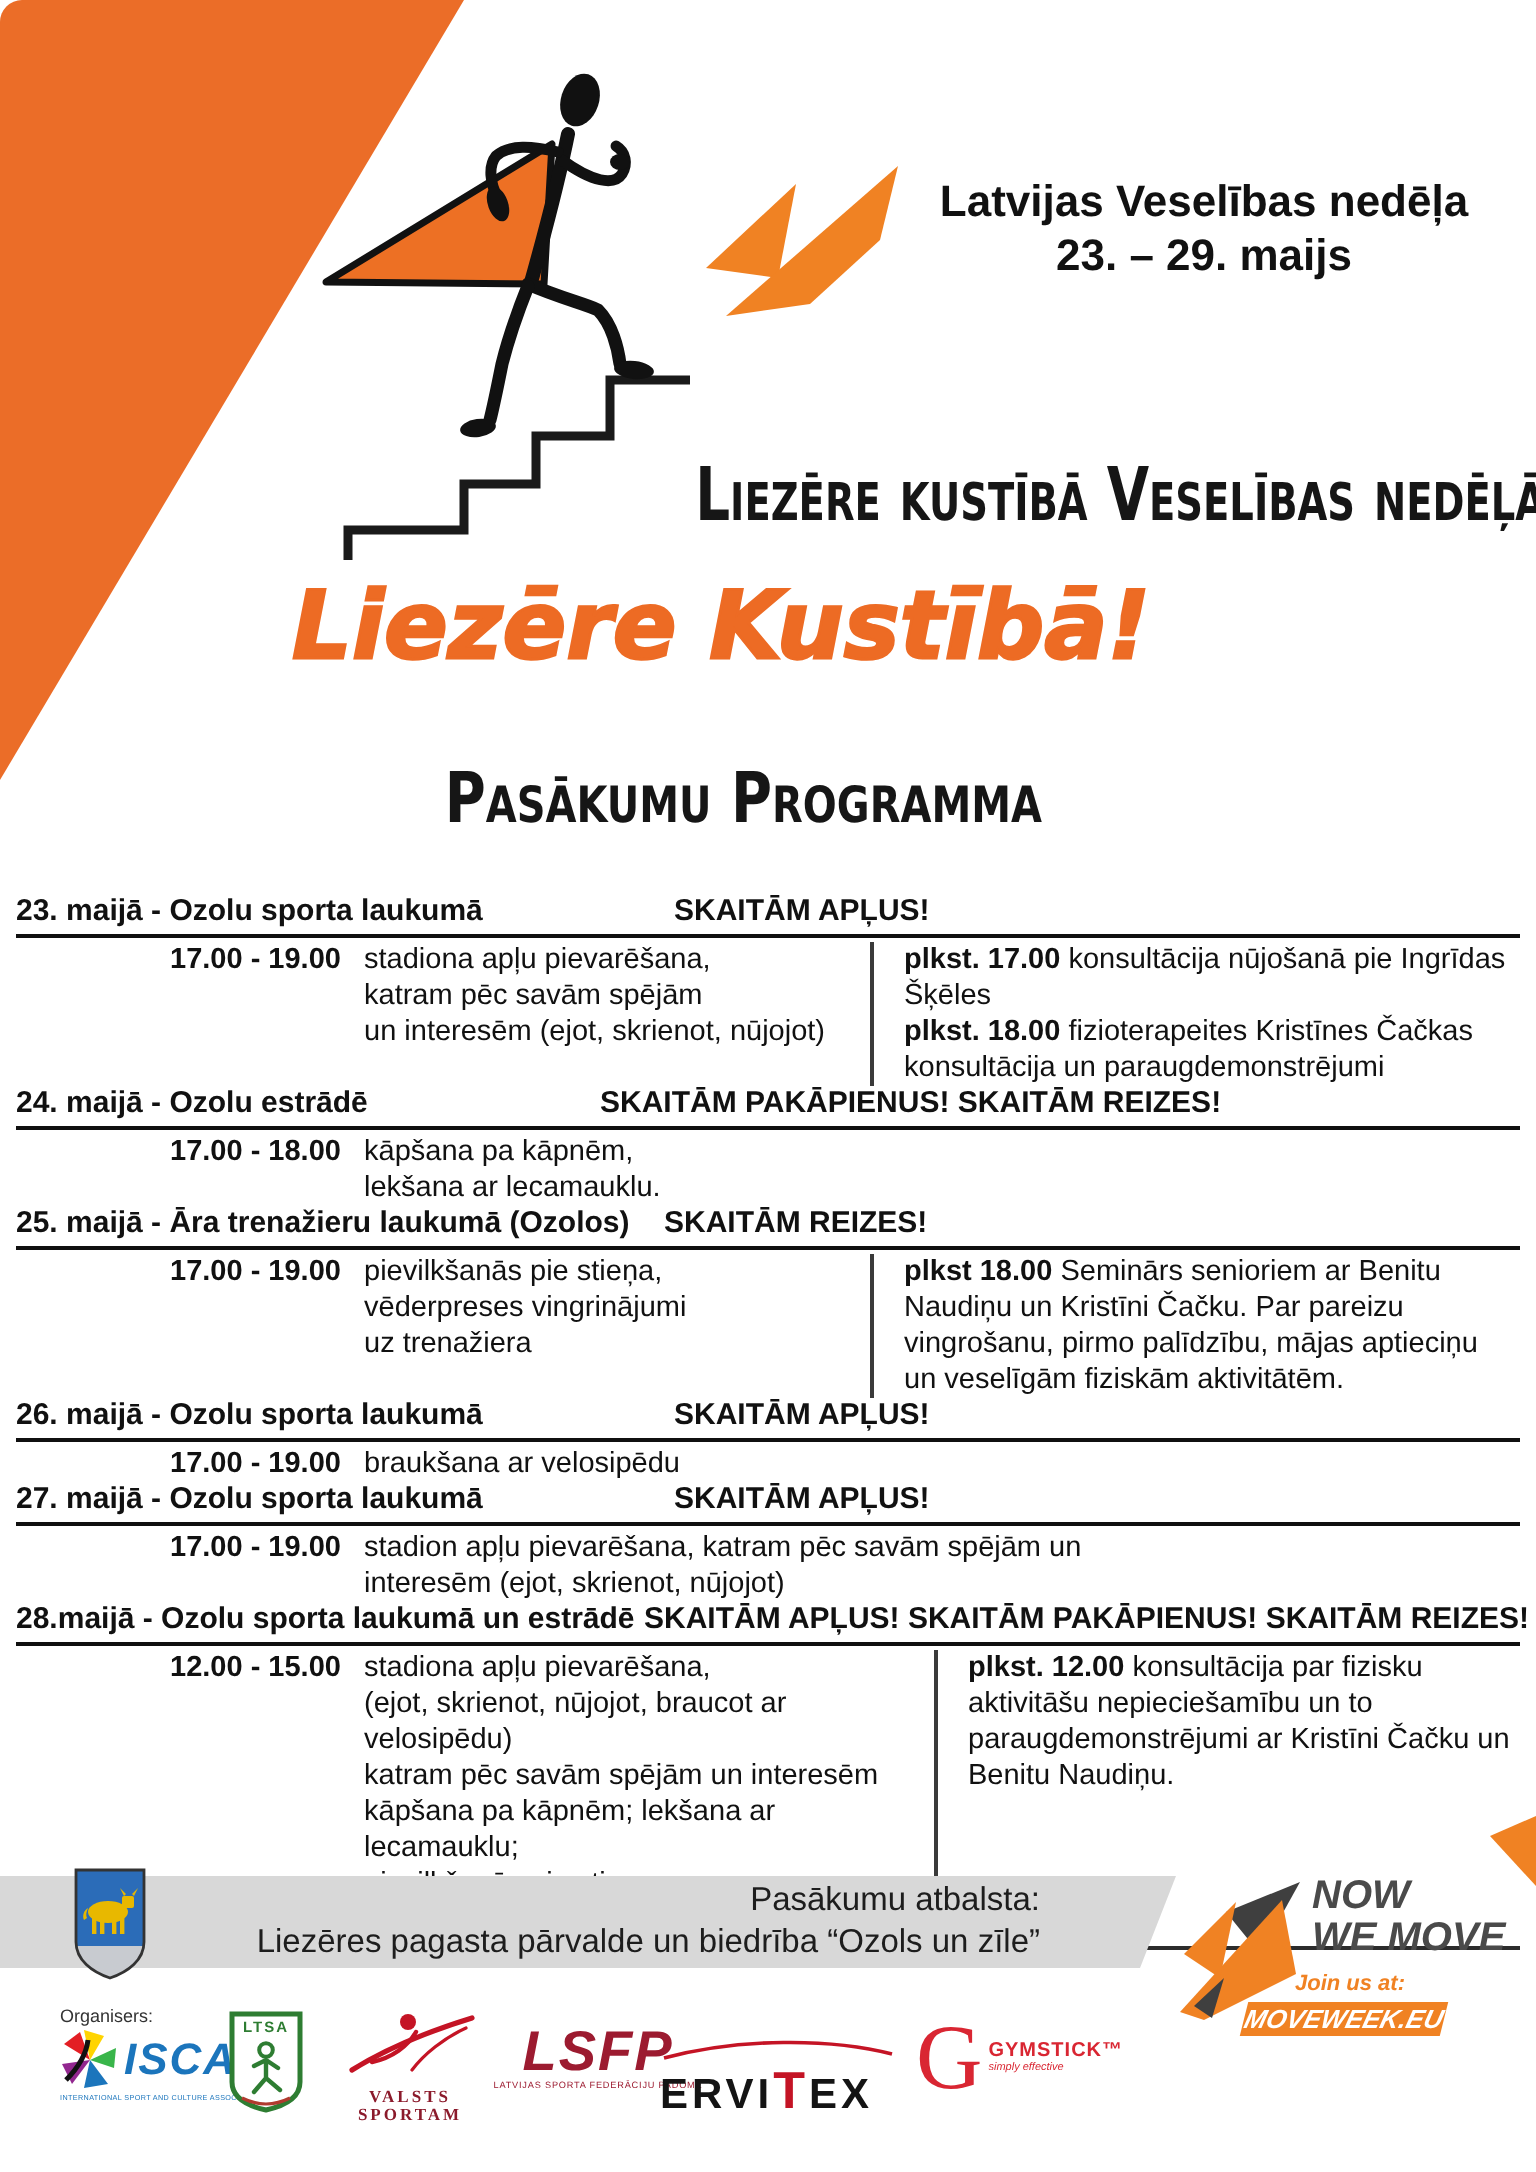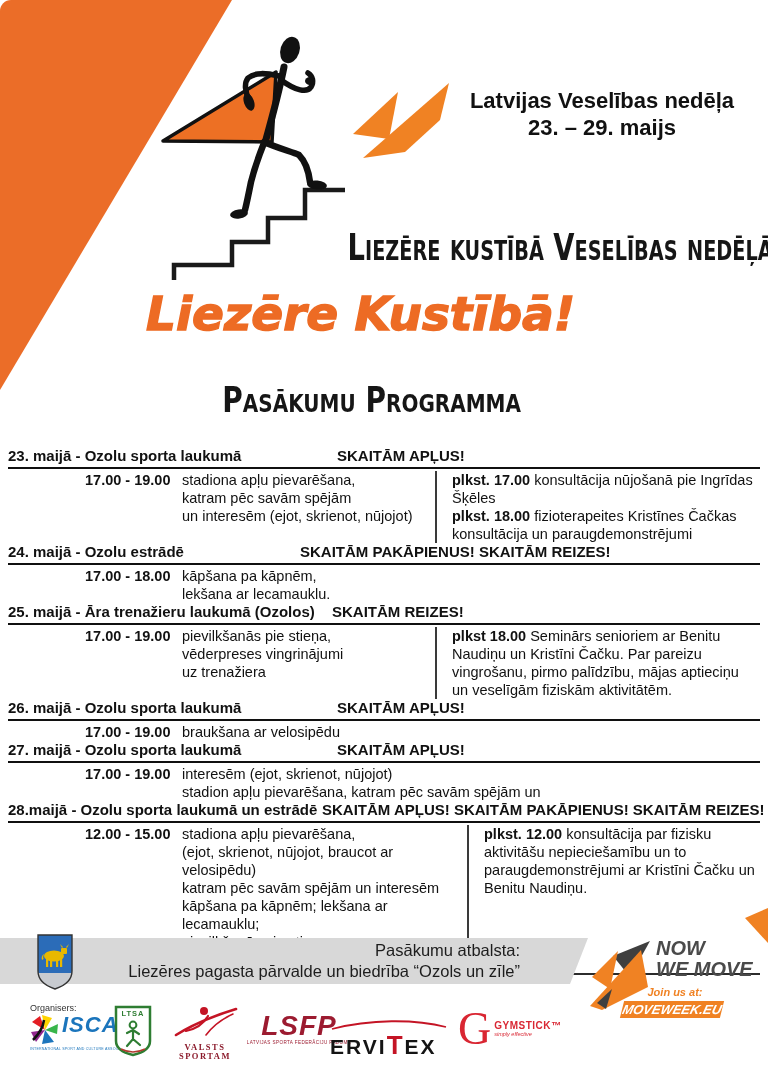--- a/index.html
+++ b/index.html
@@ -78,21 +78,21 @@
   .nwm-join{position:absolute;top:986px;left:620px;width:110px;text-align:center;color:#F08223;
     font-style:italic;font-weight:bold;font-size:11px;}
   .nwm-badge{position:absolute;top:1001px;left:622px;width:100px;height:17px;background:#F08223;
     transform:skewX(-14deg);display:flex;align-items:center;justify-content:center;}
   .nwm-badge span{transform:skewX(0deg);color:#fff;font-style:italic;font-weight:bold;font-size:13px;white-space:nowrap;}
 
   
   .org-label{position:absolute;top:1003px;left:30px;font-size:9px;color:#333;}
   .logo{position:absolute;}
   .isca{top:1014px;left:30px;width:120px;}
-  .isca-row{display:flex;align-items:flex-start;}
+  .isca-row{display:flex;align-items:center;}
   .isca-name{color:#1B75BC;font-weight:bold;font-style:italic;font-size:22px;line-height:22px;margin-left:2px;letter-spacing:1px;}
   .isca-cap{color:#1B75BC;font-size:3.6px;letter-spacing:.2px;margin-top:1px;white-space:nowrap;}
   .ltsa{top:1005px;left:114px;}
   .vsport{top:1005px;left:170px;width:70px;text-align:center;}
   .vsport-text{color:#8B1A2B;font-family:"Liberation Serif",serif;font-weight:bold;font-size:8.5px;letter-spacing:1.5px;line-height:9px;}
   .lsfp{top:1013px;left:244px;width:110px;text-align:center;}
   .lsfp-name{color:#9C1B30;font-weight:bold;font-style:italic;font-size:28px;line-height:26px;letter-spacing:1px;}
   .lsfp-cap{color:#9C1B30;font-size:4.6px;letter-spacing:.4px;margin-top:1px;white-space:nowrap;}
   .ervitex{top:1018px;left:330px;width:120px;}
   .ervitex-word{font-weight:bold;font-size:21px;letter-spacing:2px;color:#141414;white-space:nowrap;}
@@ -213,22 +213,22 @@
         </section>
         <section class="sec">
           <div class="sec-head">
             <span class="sec-date">27. maijā - Ozolu sporta laukumā</span>
             <span class="sec-shout">SKAITĀM APĻUS!</span>
           </div>
           <div class="sec-body">
             <div class="sec-left">
               <span class="time">17.00 - 19.00</span>
               <div class="acts">
+                <div>stadion apļu pievarēšana, katram pēc savām spējām un</div>
                 <div>interesēm (ejot, skrienot, nūjojot)</div>
-                <div>stadion apļu pievarēšana, katram pēc savām spējām un</div>
               </div>
             </div>
           </div>
         </section>
         <section class="sec">
           <div class="sec-head">
             <span class="sec-date">28.maijā  - Ozolu sporta laukumā un estrādē</span>
             <span class="sec-shout">SKAITĀM APĻUS! SKAITĀM PAKĀPIENUS! SKAITĀM REIZES!</span>
           </div>
           <div class="sec-body with-notes">

